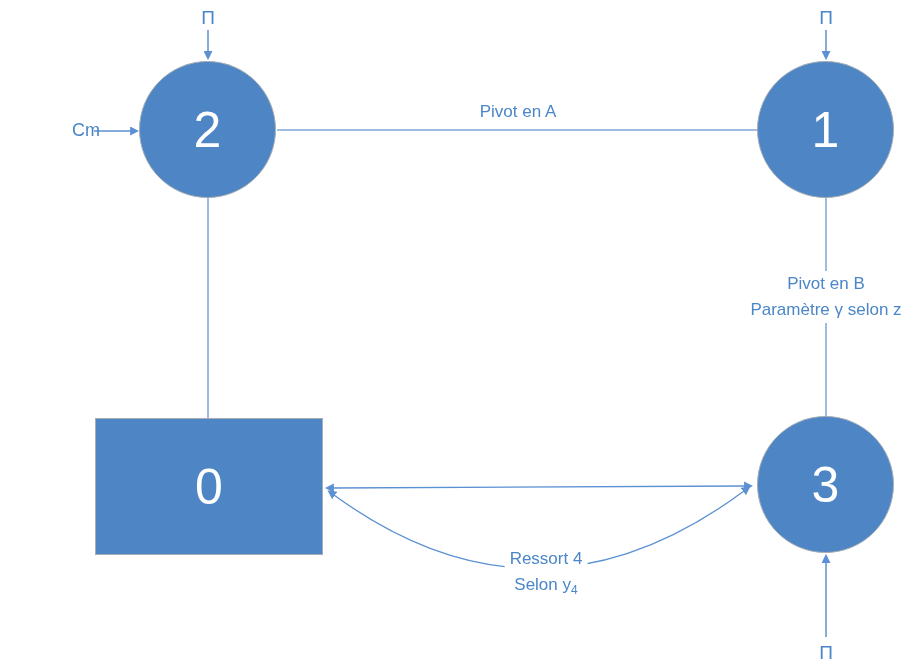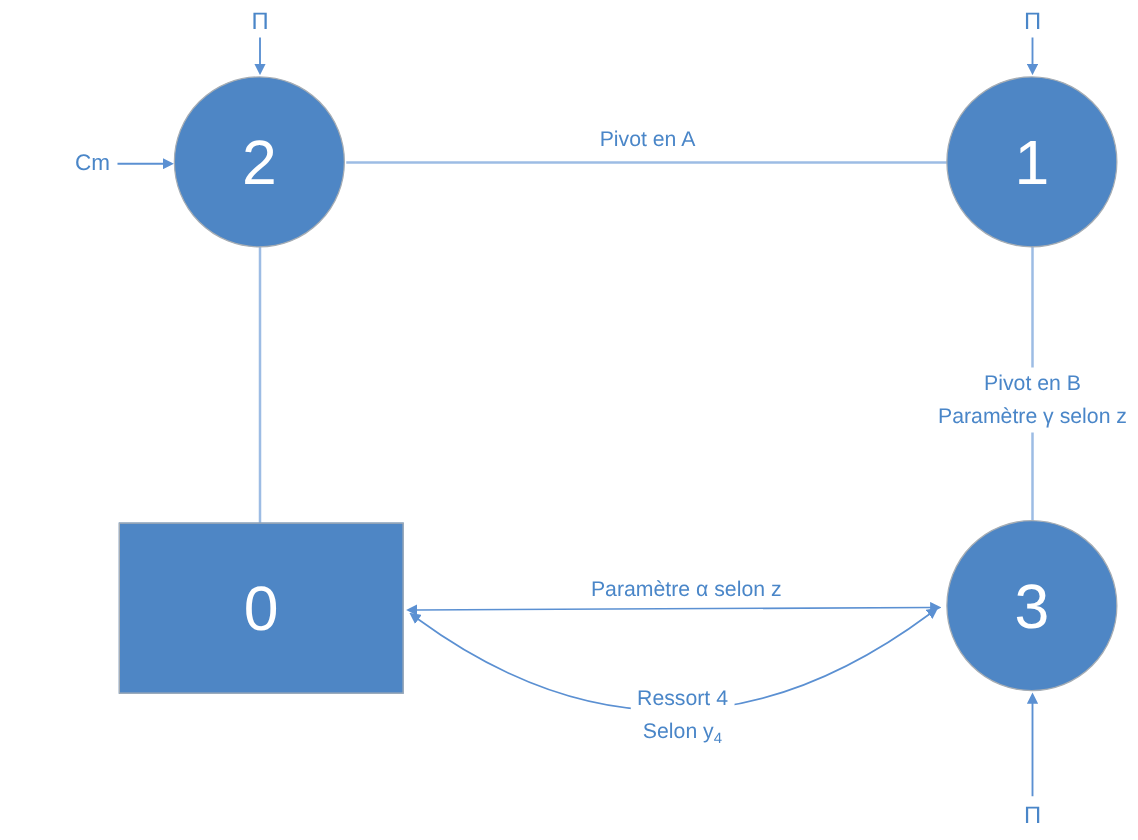--- a/index.html
+++ b/index.html
@@ -31,33 +31,33 @@
   .c1{left:757px;top:61px;}
   .c3{left:757px;top:416px;}
   .rect0{left:95px;top:418px;width:228px;height:137px;}
   .edge-label{
     position:absolute;transform:translateX(-50%);
     color:var(--text);font-size:17px;line-height:26px;text-align:center;
     background:var(--bg);padding:0 5px;white-space:nowrap;
   }
   .lbl-pivot-a{left:518px;top:99px;}
   .lbl-rsg{left:208px;top:285px;}
-  .lbl-pivot-b{left:826px;top:294px;}
+  .lbl-pivot-b{left:826px;top:271px;}
   .lbl-pivot-c{left:549px;top:459px;}
   .lbl-ressort{left:546px;top:546px;}
   .edge-label .line{display:block;}
   .edge-label sub{font-size:12px;}
   .ext-label{
     position:absolute;transform:translateX(-50%);
     color:var(--text);font-size:19px;line-height:1;white-space:nowrap;
   }
   .pi-tl{left:208px;top:8px;}
   .pi-tr{left:826px;top:8px;}
   .pi-b{left:826px;top:643px;}
-  .cm{left:74px;top:121px;font-size:18px;}
+  .cm{left:86px;top:121px;font-size:18px;}
 </style>
 </head>
 <body>
 
 <div class="stage">
 
   <svg width="910" height="672" viewBox="0 0 910 672">
     <defs>
       <marker id="ah" viewBox="0 0 10 10" refX="1" refY="5" markerWidth="9" markerHeight="9" markerUnits="userSpaceOnUse" orient="auto-start-reverse">
         <path d="M0 0 L10 5 L0 10 Z" class="ahp"></path>
@@ -91,21 +91,20 @@
   </div>
 
   <div class="edge-label lbl-pivot-a">
     <span class="line">Pivot en A</span>
   </div>
   <div class="edge-label lbl-pivot-b">
     <span class="line">Pivot en B</span>
     <span class="line">Paramètre γ selon z</span>
   </div>
   <div class="edge-label lbl-pivot-c">
-    <span class="line">Paramètre α selon z</span>
   </div>
   <div class="edge-label lbl-ressort">
     <span class="line">Ressort 4</span>
     <span class="line"><span>Selon y</span><sub>4</sub></span>
   </div>
 
   <div class="ext-label pi-tl">Π</div>
   <div class="ext-label pi-tr">Π</div>
   <div class="ext-label pi-b">Π</div>
   <div class="ext-label cm">Cm</div>

